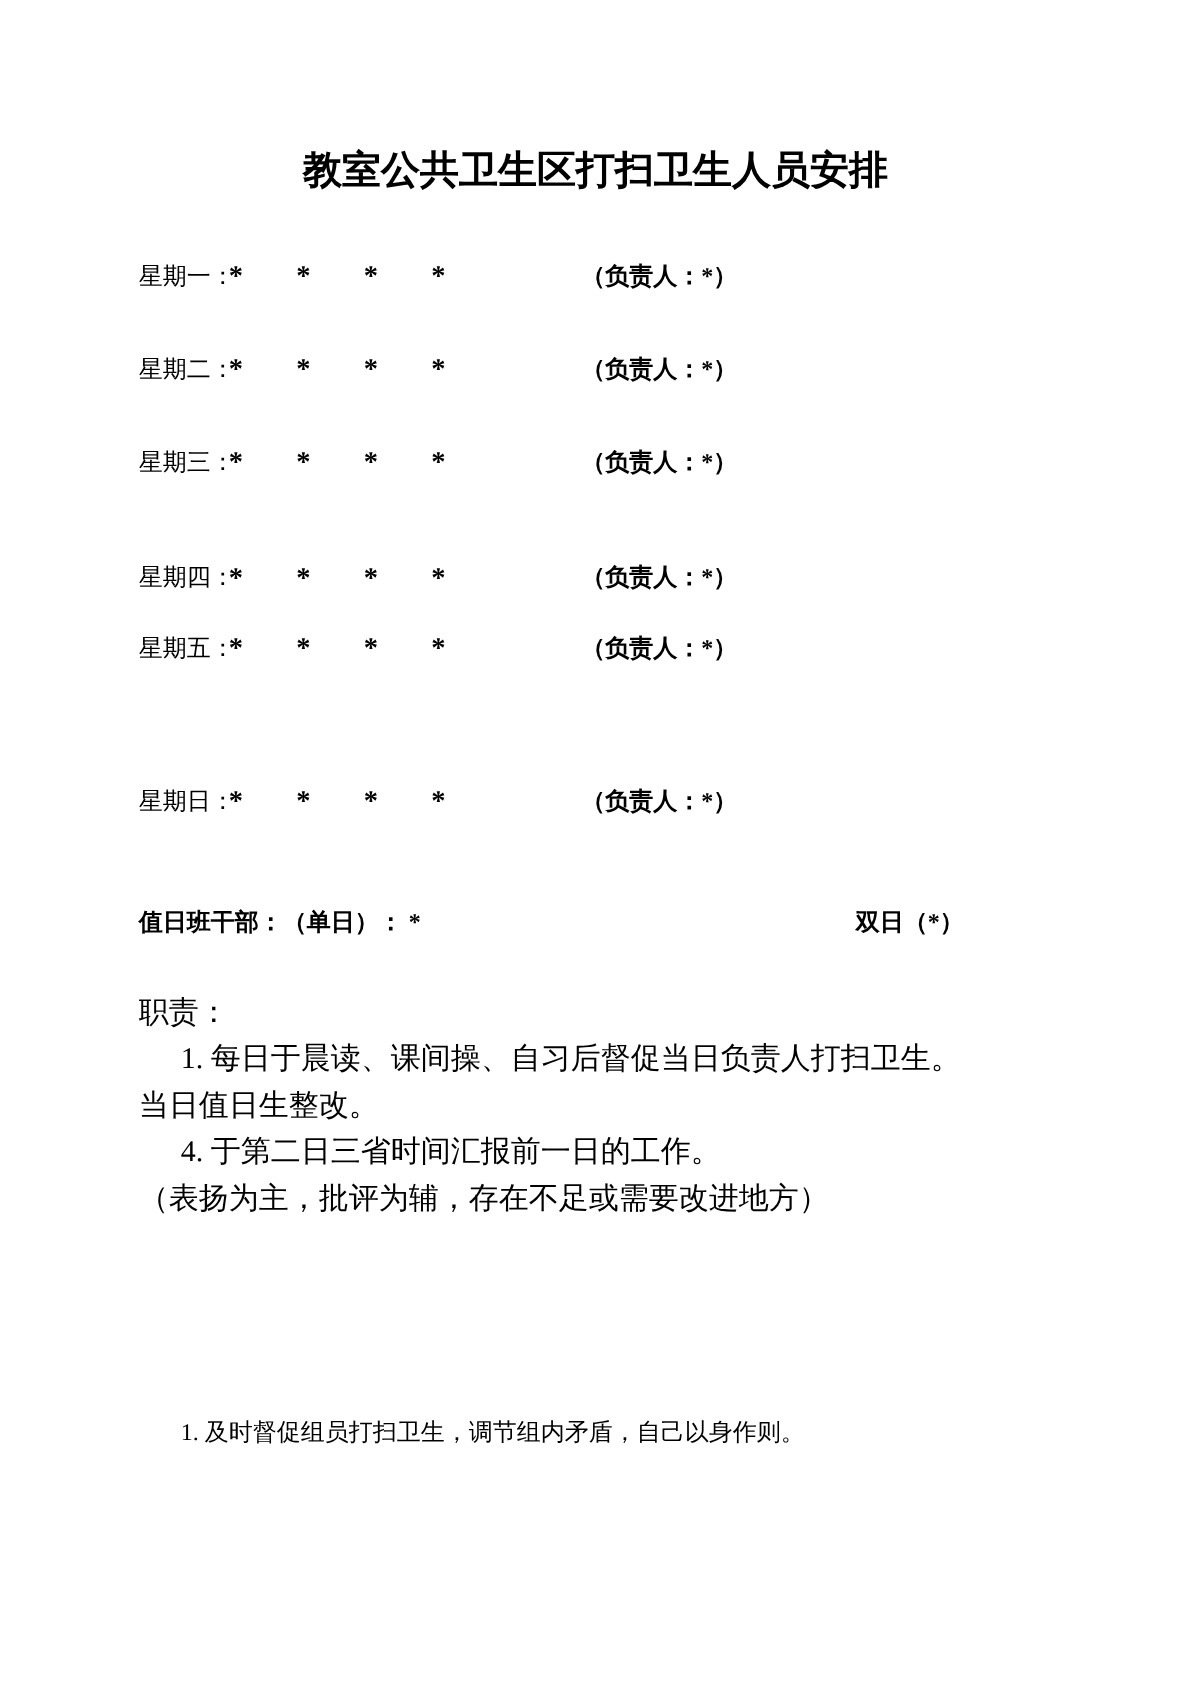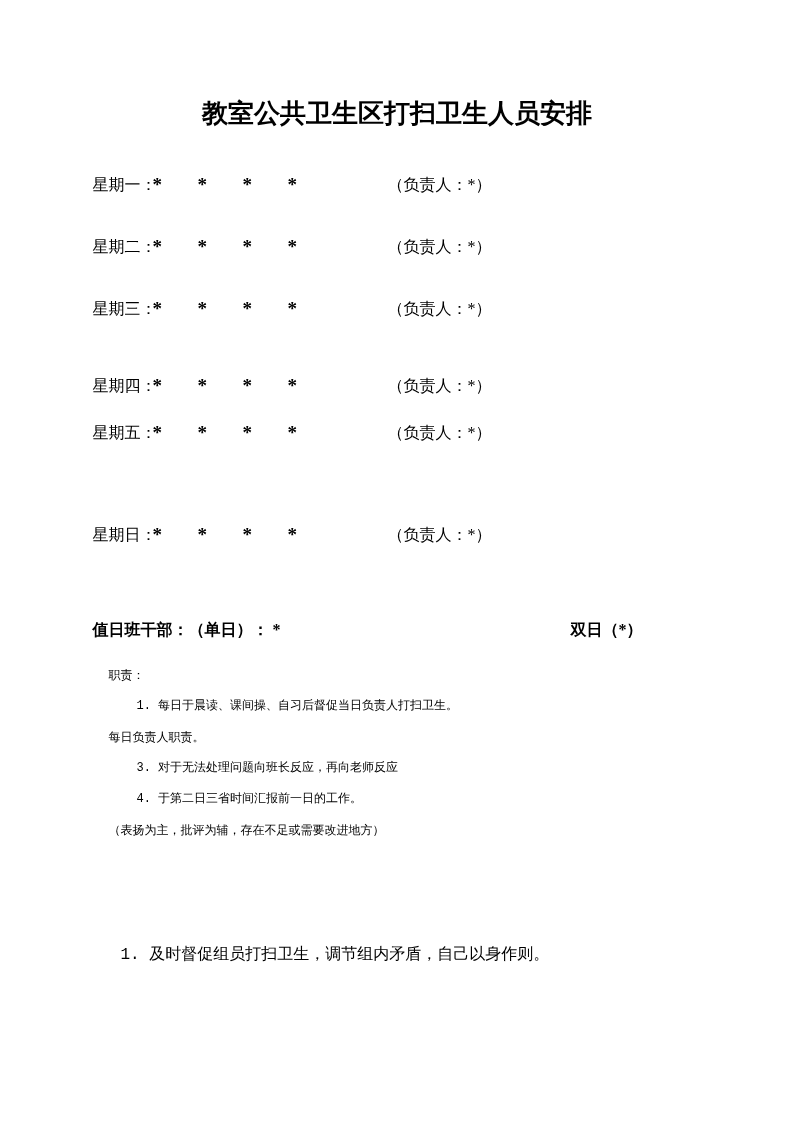--- a/index.html
+++ b/index.html
@@ -47,60 +47,59 @@
     line-height: 20px;
   }
   .schedule-row .s0 { left: 60px; }
   .schedule-row .s1 { left: 105px; }
   .schedule-row .s2 { left: 150px; }
   .schedule-row .s3 { left: 195px; }
   .schedule-row .resp {
     position: absolute;
     left: 295px;
     top: 0;
-    font-weight: normal;
+    font-weight: bold;
     white-space: nowrap;
   }
   .row-0 { top: 174px; }
   .row-1 { top: 236px; }
   .row-2 { top: 298px; }
   .row-3 { top: 375px; }
   .row-4 { top: 422px; }
   .row-5 { top: 484px; margin-top: 40px; }
   .duty-officer {
     position: absolute;
-    top: 619px;
+    top: 605px;
     left: 90px;
     right: 60px;
     height: 24px;
     font-size: 16px;
     font-weight: bold;
     line-height: 22px;
   }
   .duty-officer .odd { position: absolute; left: 0; top: 0; white-space: nowrap; }
   .duty-officer .even { position: absolute; left: 478px; top: 0; white-space: nowrap; }
   .duties {
     position: absolute;
     top: 660px;
     left: 90px;
     right: 97px;
-    font-size: 12px;
+    font-size: 20px;
     line-height: 31px;
-    margin-left: 16px;
   }
   .daily-leader {
     position: absolute;
     top: 940px;
     left: 90px;
     right: 88px;
     font-size: 16px;
     line-height: 31px;
   }
   .line { display: block; white-space: nowrap; }
-  .indent { padding-left: 28px; font-family: Liberation Mono, monospace; }
+  .indent { padding-left: 28px; }
 </style>
 </head>
 <body>
 
 <div class="page">
 
   <h1 class="title">教室公共卫生区打扫卫生人员安排</h1>
 
   <div class="schedule-row row-0">
     <span class="day">星期一：</span>
@@ -157,22 +156,21 @@
   </div>
 
   <div class="duty-officer">
     <span class="odd">值日班干部：（单日）： *</span>
     <span class="even">双日（*）</span>
   </div>
 
   <div class="duties">
     <span class="line">职责：</span>
     <span class="line indent">1. 每日于晨读、课间操、自习后督促当日负责人打扫卫生。</span>
-    <span class="line">每日负责人职责。</span>
-    <span class="line indent">3. 对于无法处理问题向班长反应，再向老师反应</span>
+    <span class="line">当日值日生整改。</span>
     <span class="line indent">4. 于第二日三省时间汇报前一日的工作。</span>
     <span class="line">（表扬为主，批评为辅，存在不足或需要改进地方）</span>
   </div>
 
   <div class="daily-leader">
     <span class="line indent">1. 及时督促组员打扫卫生，调节组内矛盾，自己以身作则。</span>
   </div>
 
 </div>
 

